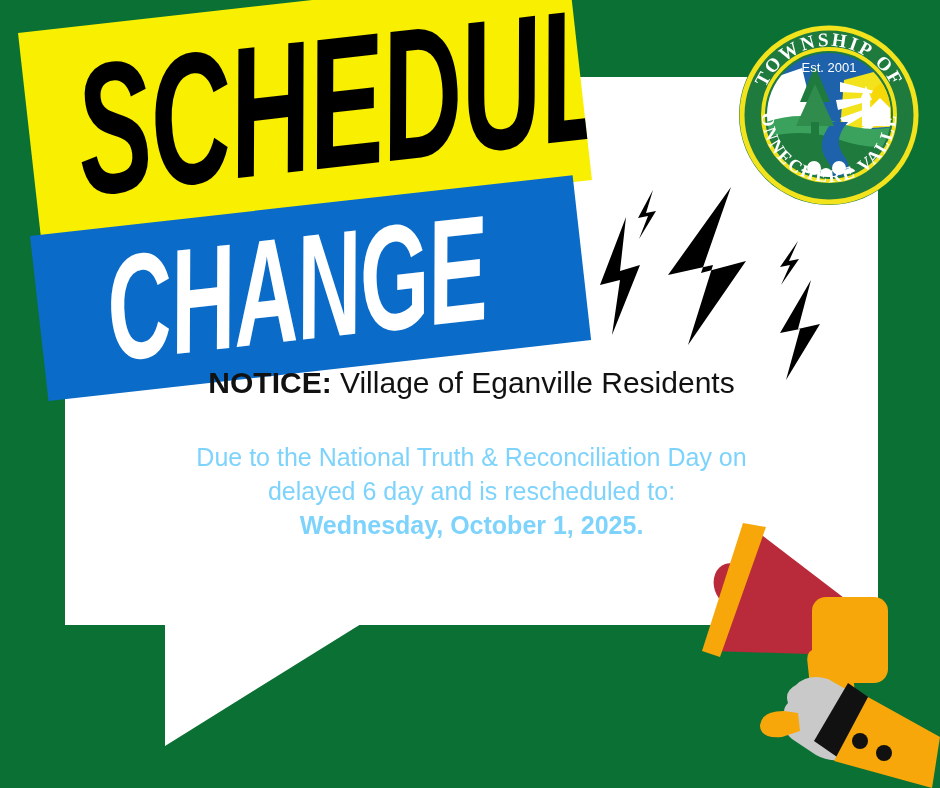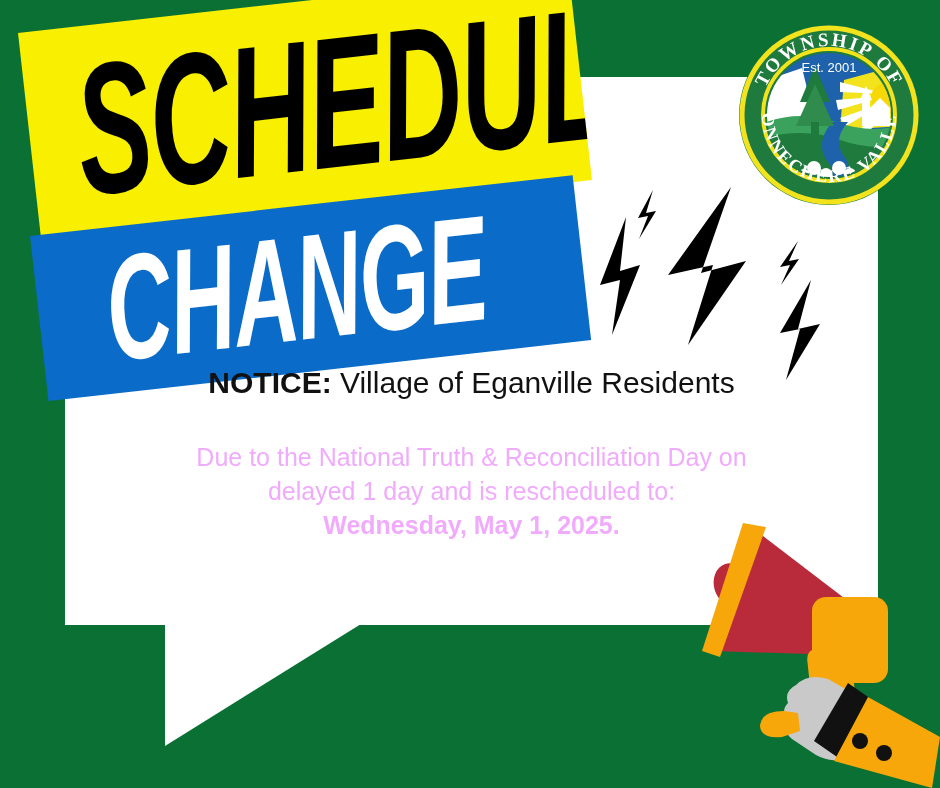--- a/index.html
+++ b/index.html
@@ -98,21 +98,21 @@
   }
   .notice-line b{font-weight:700;}
 
   .body-copy{
     position:absolute;
     left:108px; top:440px;
     width:727px;
     text-align:center;
     font-size:25px;
     line-height:1.36;
-    color:#f0abfc;
+    color:#7dd3fc;
     z-index:5;
   }
   .body-copy .emph{font-weight:700;}
 
   
   .megaphone{
     position:absolute;
     left:688px; top:515px;
     width:252px; height:273px;
     z-index:7;
@@ -218,22 +218,22 @@
     </svg>
   </div>
 
   <div class="notice-line">
     <b>NOTICE:</b>
     <span>Village of Eganville Residents</span>
   </div>
 
   <div class="body-copy">
     <div>Due to the National Truth &amp; Reconciliation Day on</div>
-    <div>delayed 1 day and is rescheduled to:</div>
-    <div class="emph">Wednesday, May 1, 2025.</div>
+    <div>delayed 6 day and is rescheduled to:</div>
+    <div class="emph">Wednesday, October 1, 2025.</div>
   </div>
 
   <div class="megaphone">
     <svg width="252" height="273" viewBox="0 0 252 273">
 
       <ellipse cx="44" cy="70" rx="18" ry="22" fill="#b92b3a" transform="rotate(-18 44 70)"></ellipse>
 
       <polygon points="66,14 160,86 152,140 24,136" fill="#b92b3a"></polygon>
 
       <polygon points="55,8 78,12 32,142 14,136" fill="#f7a70a"></polygon>

